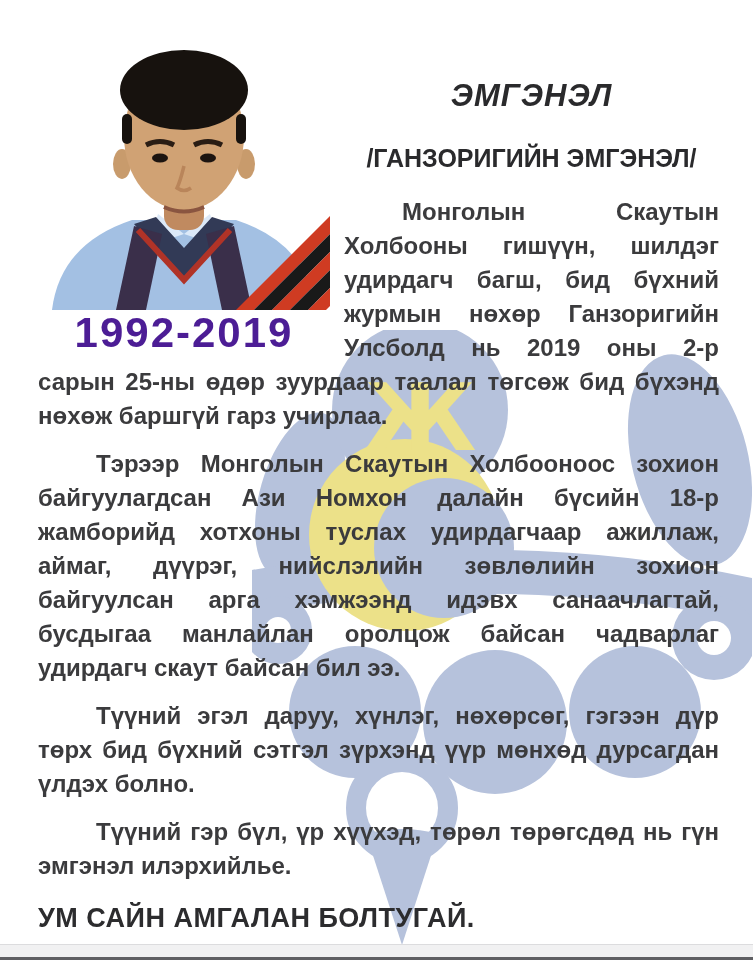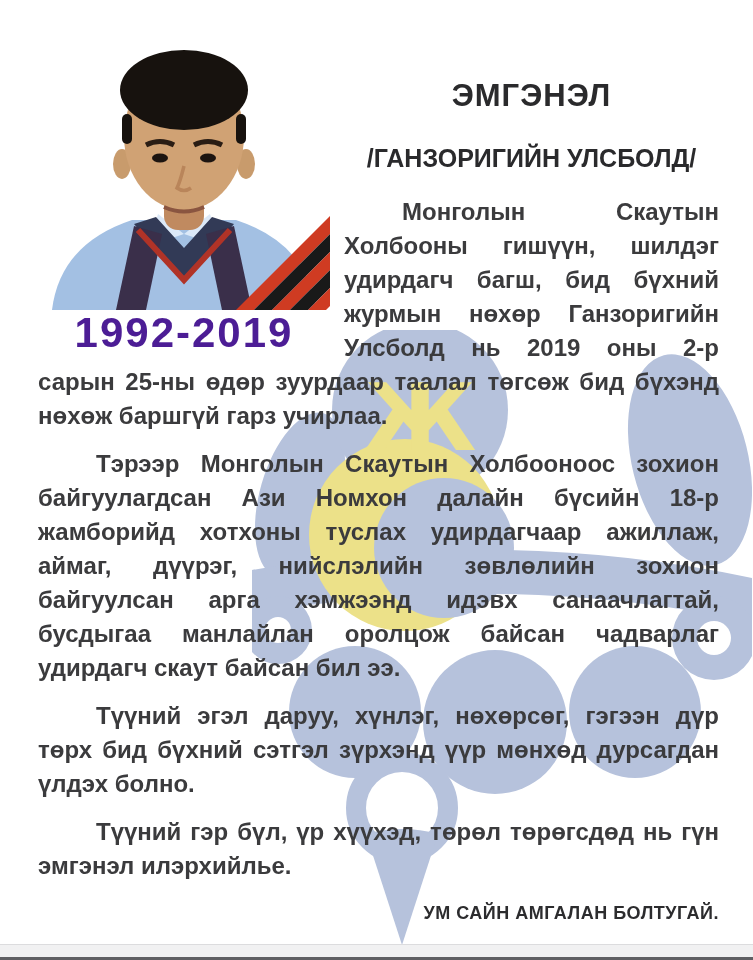--- a/index.html
+++ b/index.html
@@ -36,40 +36,41 @@
     letter-spacing:2px;
     color:#4c1d95;
     margin-top:2px;
   }
   .title {
     margin-top:60px;
     text-align:center;
     font-size:31px;
     letter-spacing:1px;
     color:#2a2a2c;
+    font-style:italic;
   }
   .subtitle {
     margin-top:30px;
     text-align:center;
     font-size:25px;
     color:#2a2a2c;
   }
   .para {
     margin:14px 0 0 0;
     font-size:24px;
     line-height:34px;
     text-align:justify;
     text-indent:58px;
     color:#3b3b3d;
   }
   .para.first { margin-top:22px; }
   .blessing {
     margin-top:20px;
-    text-align:right;
-    font-size:18px;
+    text-align:left;
+    font-size:27px;
     letter-spacing:0.5px;
     color:#2c2c2e;
   }
   .org {
     margin-top:24px;
     text-align:left;
     font-size:20px;
     color:#2c2c2e;
   }
   .bottom-strip {
@@ -153,21 +154,21 @@
           <polygon points="216,292 292,216 292,234 234,292" fill="#191919"></polygon>
           <polygon points="234,292 292,234 292,252 252,292" fill="#cf3b22"></polygon>
           <polygon points="252,292 292,252 292,270 270,292" fill="#191919"></polygon>
           <polygon points="270,292 292,270 292,288 288,292" fill="#cf3b22"></polygon>
         </g>
       </svg>
       <div class="dates">1992-2019</div>
     </div>
 
     <div class="title">ЭМГЭНЭЛ</div>
-    <div class="subtitle">/ГАНЗОРИГИЙН УЛСБОЛД/</div>
+    <div class="subtitle">/ГАНЗОРИГИЙН ЭМГЭНЭЛ/</div>
 
     <p class="para first">Монголын Скаутын Холбооны гишүүн, шилдэг удирдагч багш, бид бүхний журмын нөхөр Ганзоригийн Улсболд нь 2019 оны 2-р сарын 25-ны өдөр зуурдаар таалал төгсөж бид бүхэнд нөхөж баршгүй гарз учирлаа.</p>
     <p class="para">Тэрээр Монголын Скаутын Холбооноос зохион байгуулагдсан Ази Номхон далайн бүсийн 18-р жамборийд хотхоны туслах удирдагчаар ажиллаж, аймаг, дүүрэг, нийслэлийн зөвлөлийн зохион байгуулсан арга хэмжээнд идэвх санаачлагтай, бусдыгаа манлайлан оролцож байсан чадварлаг удирдагч скаут байсан бил ээ.</p>
     <p class="para">Түүний эгэл даруу, хүнлэг, нөхөрсөг, гэгээн дүр төрх бид бүхний сэтгэл зүрхэнд үүр мөнхөд дурсагдан үлдэх болно.</p>
     <p class="para">Түүний гэр бүл, үр хүүхэд, төрөл төрөгсдөд нь гүн эмгэнэл илэрхийлье.</p>
 
     <div class="blessing">УМ САЙН АМГАЛАН БОЛТУГАЙ.</div>
     <div class="org">Монголын Скаутын Холбоо</div>
   </div>
 

